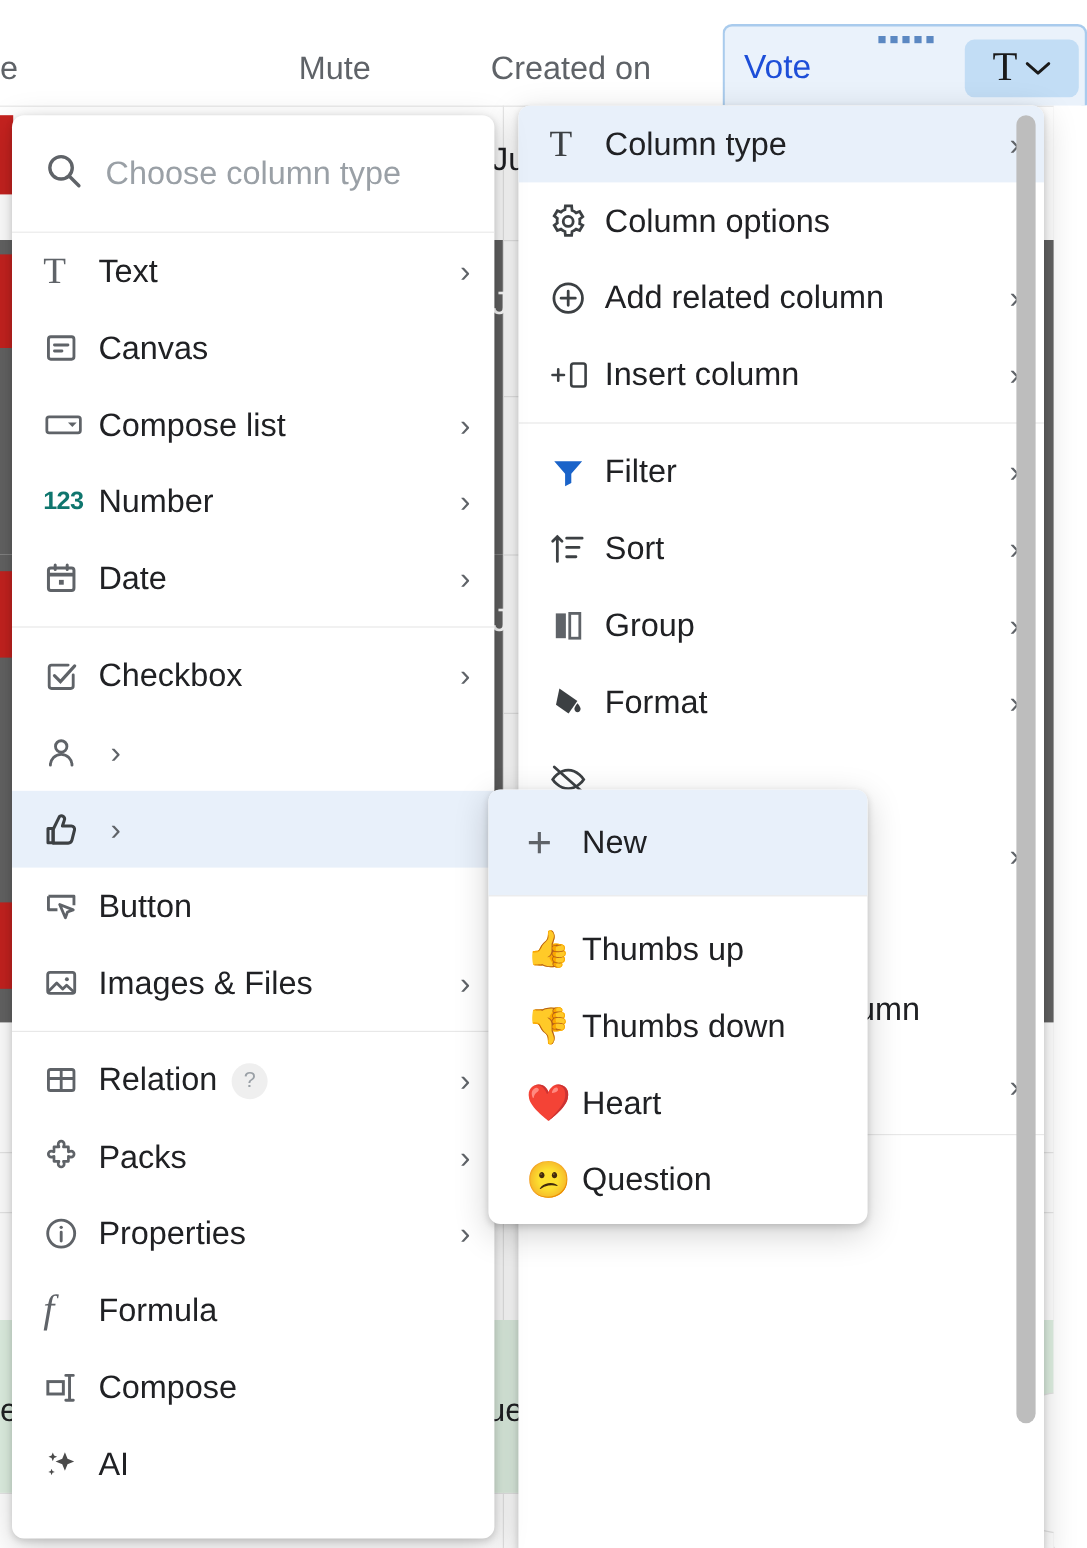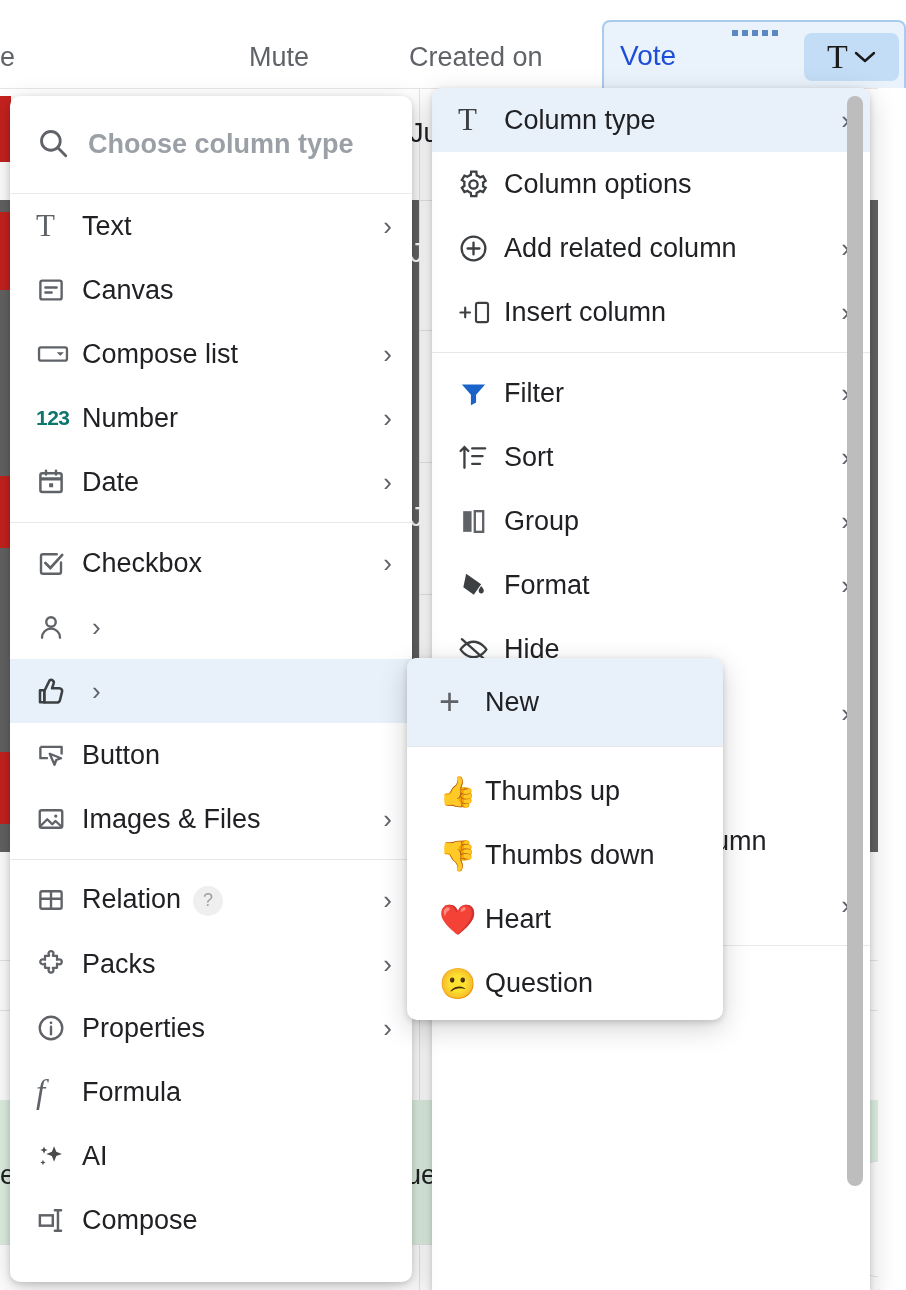--- a/index.html
+++ b/index.html
@@ -103,21 +103,21 @@
   #column-type-menu {
     left: 10px; top: 96px; width: 402px; height: 1186px;
     overflow: hidden;
   }
   .search-row {
     display: flex; align-items: center; height: 98px; padding: 0 26px;
     border-bottom: 1px solid #eaeaea; gap: 18px;
   }
   .search-row input {
     border: none; outline: none; font-size: 27px; color: #202124;
-    font-family: "Liberation Sans", sans-serif; width: 300px; background: transparent; font-weight: bold;
+    font-family: "Liberation Sans", sans-serif; width: 300px; background: transparent;
   }
   .search-row input::placeholder { color: #9aa0a6; }
 
   
   #column-menu {
     left: 432px; top: 88px; width: 438px; height: 1212px;
     overflow: hidden;
   }
   #column-menu .scrollbar {
     position: absolute; right: 7px; top: 8px; width: 16px; height: 1090px;
@@ -288,21 +288,20 @@
       <span class="mi-chev">›</span>
     </div>
 
     <div class="menu-item">
       <span class="mi-icon">
         <svg width="31" height="31" viewBox="0 0 24 24" fill="none" stroke="#3c4043" stroke-width="1.8" stroke-linecap="round">
           <path d="M3 4l18 16"></path>
             <path d="M2 12s3.8-6 10-6 10 6 10 6-3.8 6-10 6S2 12 2 12z"></path>
         </svg>
       </span>
-      <span class="mi-label">Hide</span>
     </div>
 
     <div class="menu-item">
       <span class="mi-icon">
         <svg width="34" height="31" viewBox="0 0 28 24" fill="none" stroke="#3c4043" stroke-width="1.8">
           <rect x="2" y="7" width="9" height="10"></rect>
             <rect x="16" y="7" width="9" height="10"></rect>
         </svg>
       </span>
       <span class="mi-label">Freeze</span>
@@ -499,38 +498,38 @@
 
     <div class="menu-item">
       <span class="mi-icon">
         <span style="font-family:'Liberation Serif',serif;font-style:italic;font-size:33px;color:#5f6368;">f</span>
       </span>
       <span class="mi-label">Formula</span>
     </div>
 
     <div class="menu-item">
       <span class="mi-icon">
+        <svg width="31" height="31" viewBox="0 0 24 24" fill="none" stroke="#5f6368" stroke-width="1.9" stroke-linecap="round">
+          <rect x="3" y="8" width="10" height="8"></rect>
+            <path d="M17 4v16M14.6 4h4.8M14.6 20h4.8"></path>
+        </svg>
+      </span>
+      <span class="mi-label">Compose</span>
+    </div>
+
+    <div class="menu-item">
+      <span class="mi-icon">
         <svg width="31" height="31" viewBox="0 0 24 24" fill="#4a4a4a">
           <path d="M14 4l1.7 4.3L20 10l-4.3 1.7L14 16l-1.7-4.3L8 10l4.3-1.7z"></path>
           <path d="M6.2 4.2l.8 2 2 .8-2 .8-.8 2-.8-2-2-.8 2-.8z"></path>
           <path d="M5.4 14.6l.6 1.5 1.5.6-1.5.6-.6 1.5-.6-1.5-1.5-.6 1.5-.6z"></path>
         </svg>
       </span>
       <span class="mi-label">AI</span>
     </div>
-
-    <div class="menu-item">
-      <span class="mi-icon">
-        <svg width="31" height="31" viewBox="0 0 24 24" fill="none" stroke="#5f6368" stroke-width="1.9" stroke-linecap="round">
-          <rect x="3" y="8" width="10" height="8"></rect>
-            <path d="M17 4v16M14.6 4h4.8M14.6 20h4.8"></path>
-        </svg>
-      </span>
-      <span class="mi-label">Compose</span>
-    </div>
   </div>
 
   <div class="menu" id="reaction-submenu">
     <div class="menu-item hl" style="height:88px;">
       <span class="mi-icon plus-glyph">+</span>
       <span class="mi-label">New</span>
     </div>
     <div class="menu-sep" style="margin:0;"></div>
     <div style="height:12px;"></div>
 

